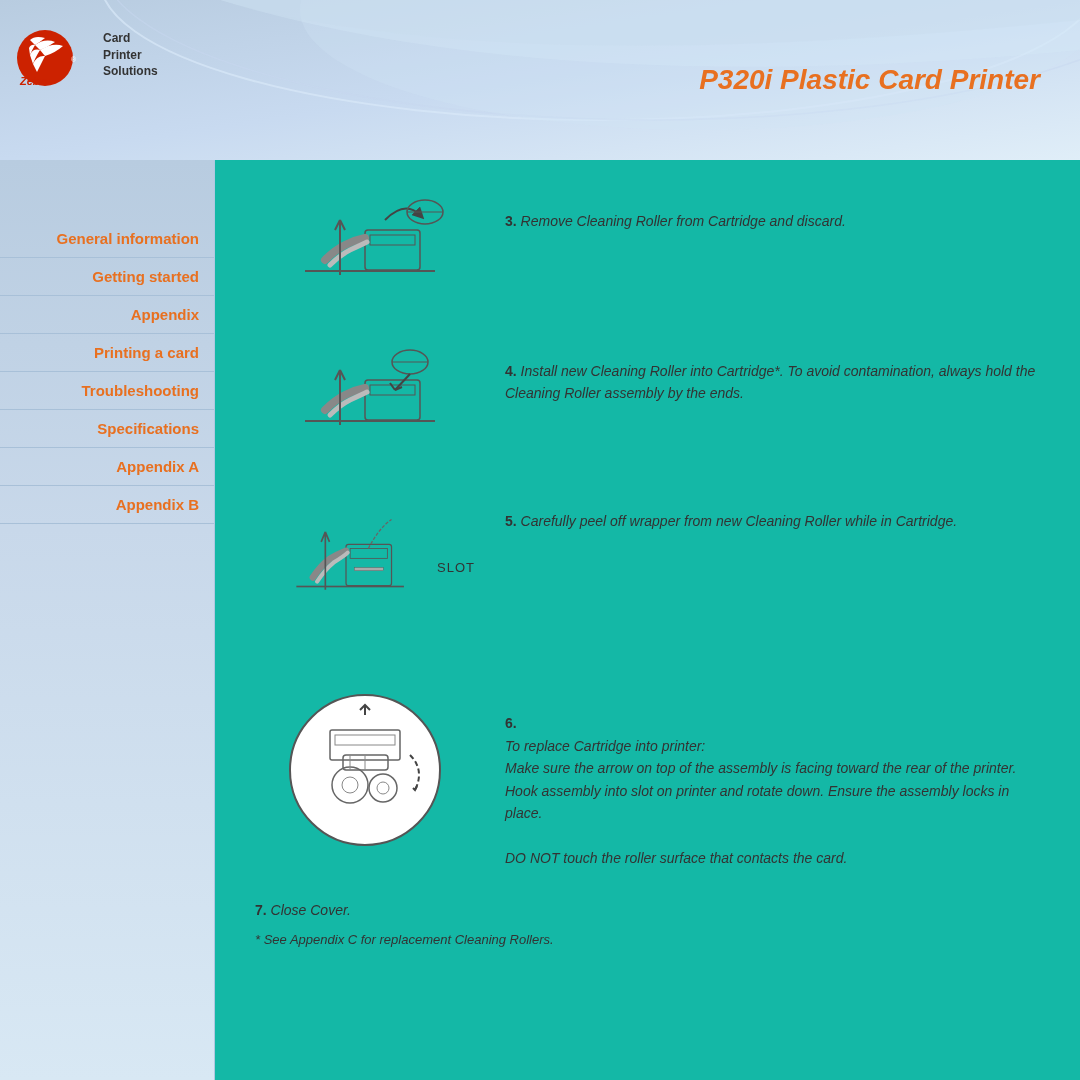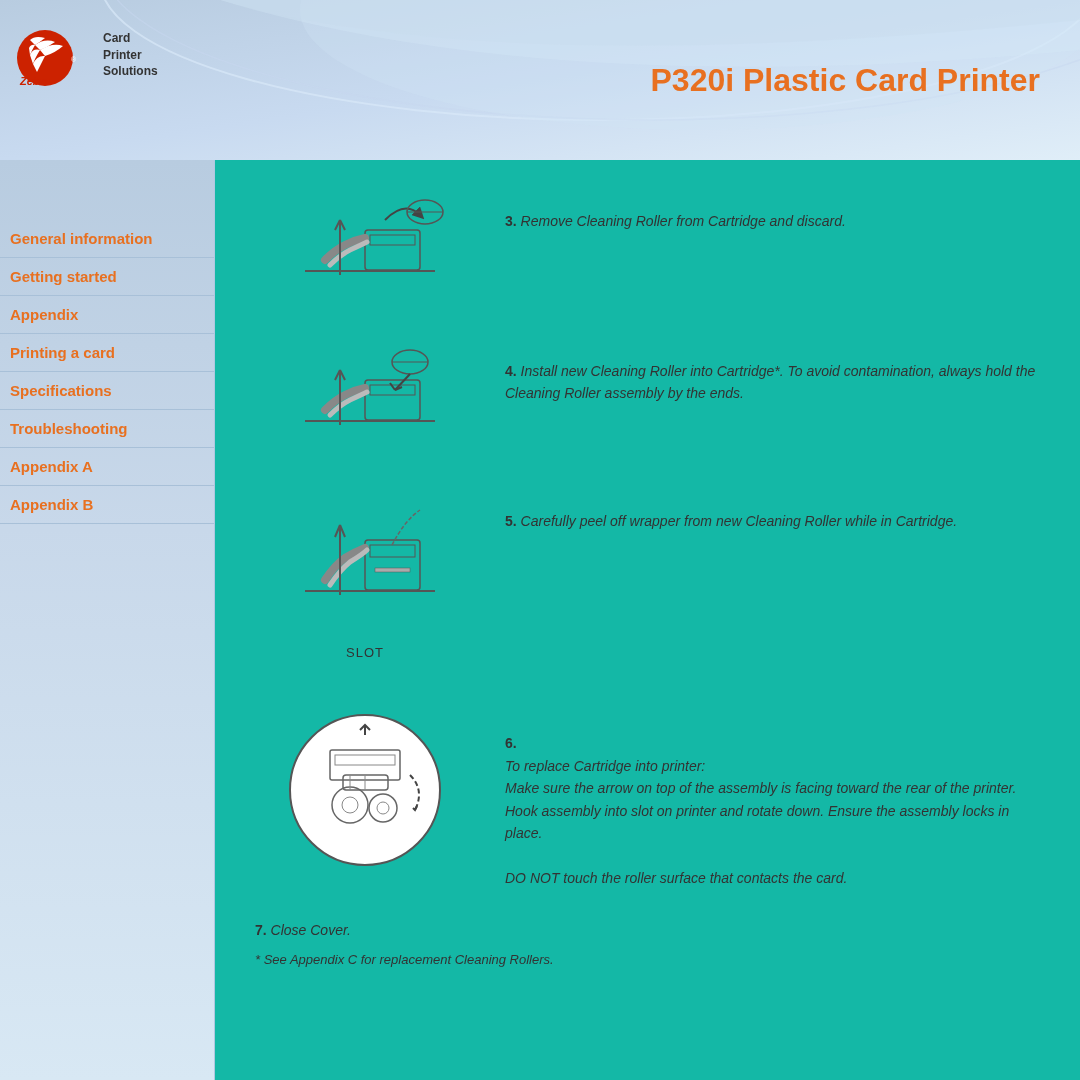--- a/index.html
+++ b/index.html
@@ -35,23 +35,24 @@
       font-weight: bold;
       color: #333;
       line-height: 1.4;
     }
 
     .header-title {
       position: absolute;
       right: 40px;
       top: 50%;
       transform: translateY(-50%);
-      font-size: 32px;
+      font-size: 28px;
       font-weight: bold;
       color: #e87020;
+      font-style: italic;
     }
 
     
     .header-curves {
       position: absolute;
       top: 0;
       left: 0;
       width: 100%;
       height: 100%;
       pointer-events: none;
@@ -71,21 +72,21 @@
       background: linear-gradient(180deg, #b8cce0 0%, #c8d8ea 40%, #d8e8f4 100%);
       padding-top: 60px;
       display: flex;
       flex-direction: column;
       align-items: flex-end;
       border-right: 1px solid #b0c8e0;
     }
 
     .sidebar-item {
       width: 100%;
-      text-align: left;
+      text-align: right;
       padding: 10px 15px 10px 10px;
       font-size: 15px;
       font-weight: bold;
       color: #e87020;
       cursor: pointer;
       border-bottom: 1px solid #a8c0d8;
       text-decoration: none;
       display: block;
     }
 
@@ -101,21 +102,21 @@
       display: flex;
       margin-bottom: 30px;
       align-items: flex-start;
       gap: 30px;
     }
 
     .step-image {
       width: 220px;
       min-width: 220px;
       display: flex;
-      flex-direction: column;
+      flex-direction: row;
       align-items: center;
     }
 
     .step-text {
       flex: 1;
       font-size: 14px;
       color: #333;
       line-height: 1.6;
       font-style: italic;
       padding-top: 20px;
@@ -187,22 +188,22 @@
   <div class="header-title">P320i Plastic Card Printer</div>
 </div>
 
 <div class="main-layout">
 
   <nav class="sidebar">
     <a class="sidebar-item">General information</a>
     <a class="sidebar-item">Getting started</a>
     <a class="sidebar-item">Appendix</a>
     <a class="sidebar-item">Printing a card</a>
+    <a class="sidebar-item">Troubleshooting</a>
     <a class="sidebar-item">Specifications</a>
-    <a class="sidebar-item">Troubleshooting</a>
     <a class="sidebar-item">Appendix A</a>
     <a class="sidebar-item">Appendix B</a>
   </nav>
 
   <div class="content">
 
     <div class="step-block">
       <div class="step-image">
         <svg width="220" height="120" viewBox="0 0 220 120">
 

